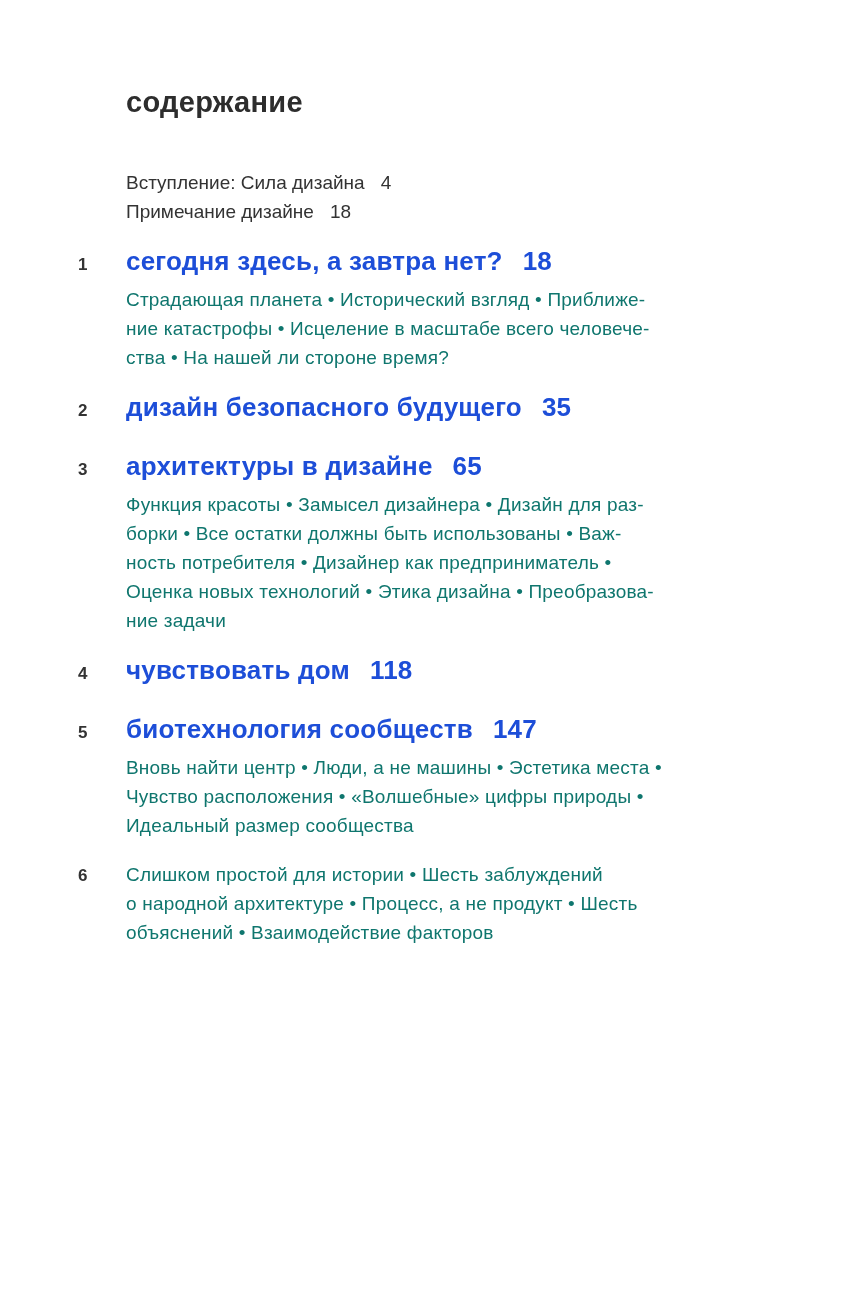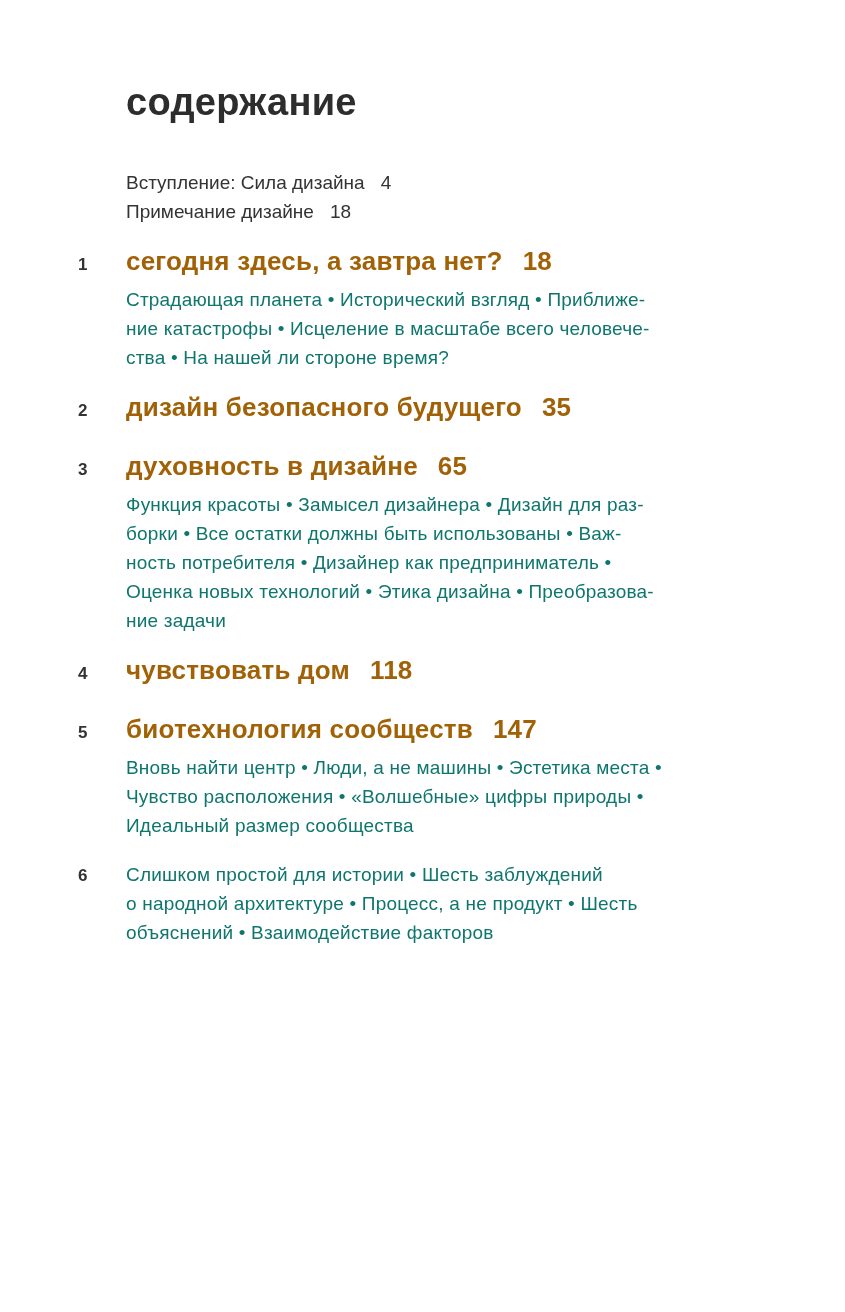--- a/index.html
+++ b/index.html
@@ -15,21 +15,21 @@
     overflow: hidden;
   }
   .page {
     box-sizing: border-box;
     width: 845px;
     height: 1312px;
     padding: 86px 60px 40px 78px;
   }
   .page-title {
     margin: 0 0 0 48px;
-    font-size: 38px;
+    font-size: 29px;
     line-height: 32px;
     font-weight: 700;
     color: #2d2d2d;
     letter-spacing: 0.3px;
   }
   .front-matter {
     margin: 50px 0 12px 48px;
   }
   .fm-row {
     font-size: 19px;
@@ -54,21 +54,21 @@
   }
   .ch-content {
     flex: 1;
     min-width: 0;
   }
   .ch-head {
     margin: 0 0 9px 0;
     font-size: 26px;
     line-height: 30px;
     font-weight: 700;
-    color: #a16207;
+    color: #1d4ed8;
     letter-spacing: 0.2px;
   }
   .ch-page {
     margin-left: 20px;
   }
   .ch-desc {
     margin: 0;
     font-size: 19px;
     line-height: 29px;
     font-weight: 400;
@@ -106,21 +106,21 @@
   <section class="chapter">
     <span class="ch-num">2</span>
     <div class="ch-content">
       <h2 class="ch-head"><span>дизайн безопасного будущего</span><span class="ch-page">35</span></h2>
     </div>
   </section>
 
   <section class="chapter">
     <span class="ch-num">3</span>
     <div class="ch-content">
-      <h2 class="ch-head"><span>духовность в дизайне</span><span class="ch-page">65</span></h2>
+      <h2 class="ch-head"><span>архитектуры в дизайне</span><span class="ch-page">65</span></h2>
       <p class="ch-desc">Функция красоты • Замысел дизайнера • Дизайн для раз-
 борки • Все остатки должны быть использованы • Важ-
 ность потребителя • Дизайнер как предприниматель •
 Оценка новых технологий • Этика дизайна • Преобразова-
 ние задачи</p>
     </div>
   </section>
 
   <section class="chapter">
     <span class="ch-num">4</span>

